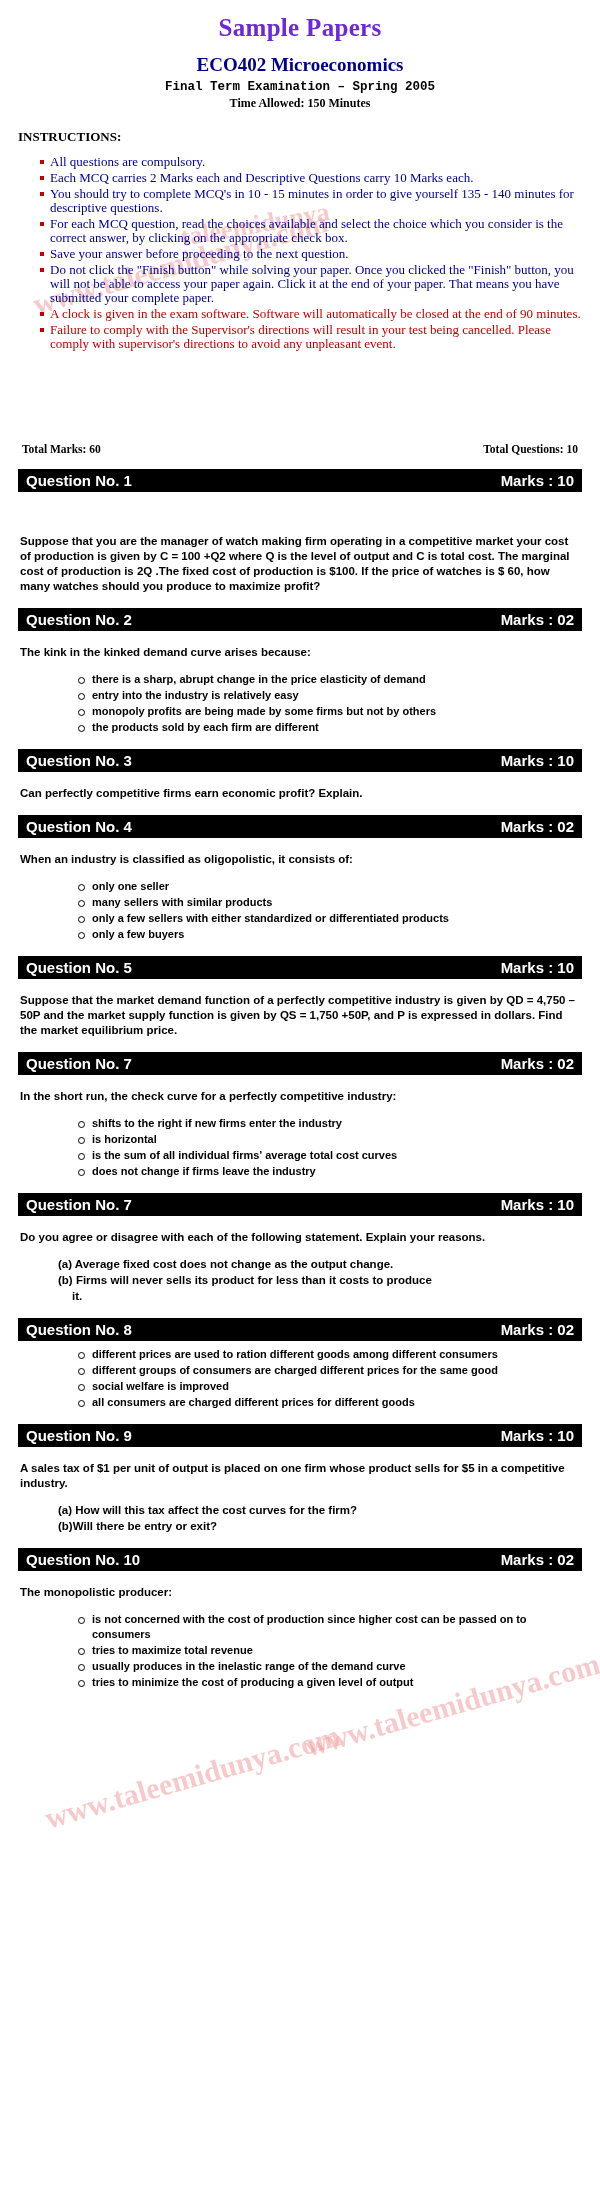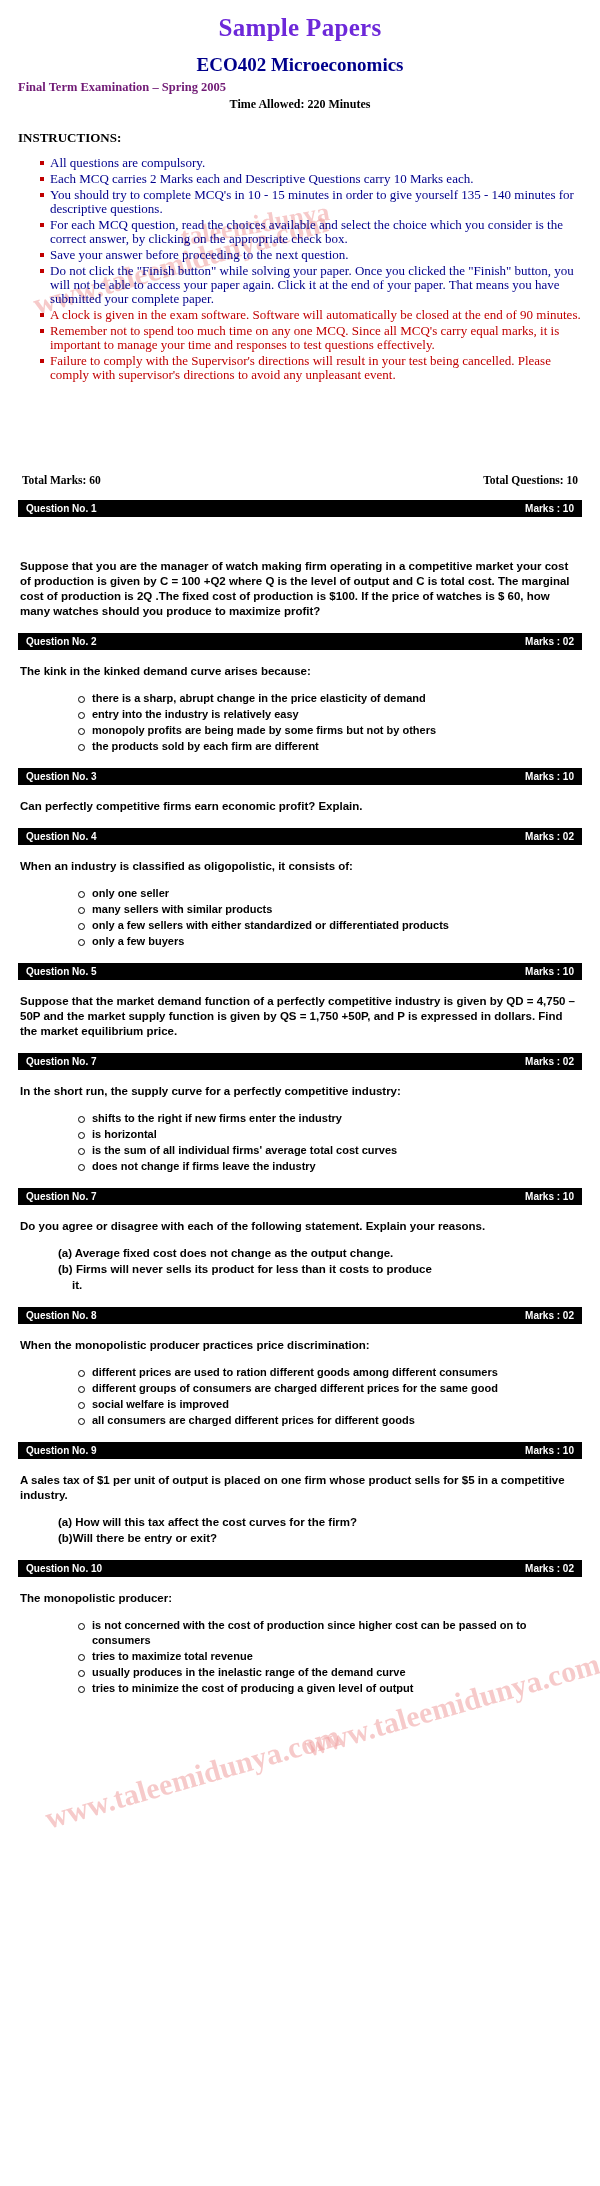--- a/index.html
+++ b/index.html
@@ -70,25 +70,25 @@
   }
   .course-title {
     text-align: center;
     font-family: "Liberation Serif", serif;
     font-weight: bold;
     font-size: 19px;
     color: #00008b;
     margin: 4px 0 4px 0;
   }
   .exam-line {
-    text-align: left;
-    font-family: Liberation Serif, serif;
+    text-align: center;
+    font-family: Liberation Mono, monospace;
     font-weight: bold;
     font-size: 12.5px;
-    color: #701a75;
+    color: #000000;
     margin: 2px 0;
   }
   .exam-line2 {
     text-align: center;
     font-family: "Liberation Serif", serif;
     font-weight: bold;
     font-size: 12px;
     color: #000000;
     margin: 2px 0 18px 0;
   }
@@ -131,21 +131,21 @@
     font-size: 11.5px;
     margin: 92px 4px 10px 4px;
   }
   .qbar {
     background: #000000;
     color: #ffffff;
     display: flex;
     justify-content: space-between;
     align-items: center;
     padding: 3px 8px;
-    font-size: 10px;
+    font-size: 15px;
     font-weight: bold;
     margin-top: 14px;
     margin-bottom: 0;
   }
   .qbar .qno { color: #ffffff; }
   .qbar .qmarks { color: #ffffff; }
   .qbody {
     font-size: 11.5px;
     font-weight: bold;
     line-height: 15px;
@@ -193,33 +193,32 @@
   <div class="watermark wm1">www.taleemidunya.com</div>
   <div class="watermark wm2">taleemidunya</div>
   <div class="watermark wm3">www.taleemidunya.com</div>
   <div class="watermark wm4">www.taleemidunya.com</div>
 
   <div class="content">
 
     <div class="sample-title">Sample Papers</div>
     <div class="course-title">ECO402  Microeconomics</div>
     <div class="exam-line">Final Term Examination – Spring 2005</div>
-    <div class="exam-line2">Time Allowed: 220 Minutes</div>
+    <div class="exam-line2">Time Allowed: 150 Minutes</div>
 
     <div class="instructions-heading">INSTRUCTIONS:</div>
 
     <ul class="instructions">
       <li class="blue">All questions are compulsory.</li>
       <li class="blue">Each MCQ carries 2 Marks each and Descriptive Questions carry 10 Marks each.</li>
       <li class="blue">You should try to complete MCQ's in 10 - 15 minutes in order to give yourself 135 - 140 minutes for descriptive questions.</li>
       <li class="blue">For each MCQ question, read the choices available and select the choice which you consider is the correct answer, by clicking on the appropriate check box.</li>
       <li class="blue">Save your answer before proceeding to the next question.</li>
       <li class="blue">Do not click the "Finish button" while solving your paper. Once you clicked the "Finish" button, you will not be able to access your paper again. Click it at the end of your paper. That means you have submitted your complete paper.</li>
       <li class="red">A clock is given in the exam software. Software will automatically be closed at the end of 90 minutes.</li>
-      <li class="red">Remember not to spend too much time on any one MCQ. Since all MCQ's carry equal marks, it is important to manage your time and responses to test questions effectively.</li>
       <li class="red">Failure to comply with the Supervisor's directions will result in your test being cancelled. Please comply with supervisor's directions to avoid any unpleasant event.</li>
     </ul>
 
     <div class="marks-row">
       <span>Total Marks: 60</span>
       <span>Total Questions: 10</span>
     </div>
 
     <div class="qbar">
       <span class="qno">Question No. 1</span>
@@ -260,21 +259,21 @@
     <div class="qbar">
       <span class="qno">Question No. 5</span>
       <span class="qmarks">Marks : 10</span>
     </div>
     <div class="qbody">Suppose that the market demand function of a perfectly competitive industry is given by QD = 4,750 – 50P and the market supply function is given by QS = 1,750 +50P, and P is expressed in dollars. Find the market equilibrium price.</div>
 
     <div class="qbar">
       <span class="qno">Question No. 7</span>
       <span class="qmarks">Marks : 02</span>
     </div>
-    <div class="qbody">In the short run, the supply curve for a perfectly competitive industry:</div>
+    <div class="qbody">In the short run, the check curve for a perfectly competitive industry:</div>
     <ul class="opts">
       <li>shifts to the right if new firms enter the industry</li>
       <li>is horizontal</li>
       <li>is the sum of all individual firms' average total cost curves</li>
       <li>does not change if firms leave the industry</li>
     </ul>
 
     <div class="qbar">
       <span class="qno">Question No. 7</span>
       <span class="qmarks">Marks : 10</span>
@@ -283,21 +282,20 @@
     <div class="sub-lines">
       <div>(a) Average fixed cost does not change as the output change.</div>
       <div>(b) Firms will never sells its product for less than it costs to produce</div>
       <div class="indent-1">it.</div>
     </div>
 
     <div class="qbar">
       <span class="qno">Question No. 8</span>
       <span class="qmarks">Marks : 02</span>
     </div>
-    <div class="qbody">When the monopolistic producer practices price discrimination:</div>
     <ul class="opts">
       <li>different prices are used to ration different goods among different consumers</li>
       <li>different groups of consumers are charged different prices for the same good</li>
       <li>social welfare is improved</li>
       <li>all consumers are charged different prices for different goods</li>
     </ul>
 
     <div class="qbar">
       <span class="qno">Question No. 9</span>
       <span class="qmarks">Marks : 10</span>

